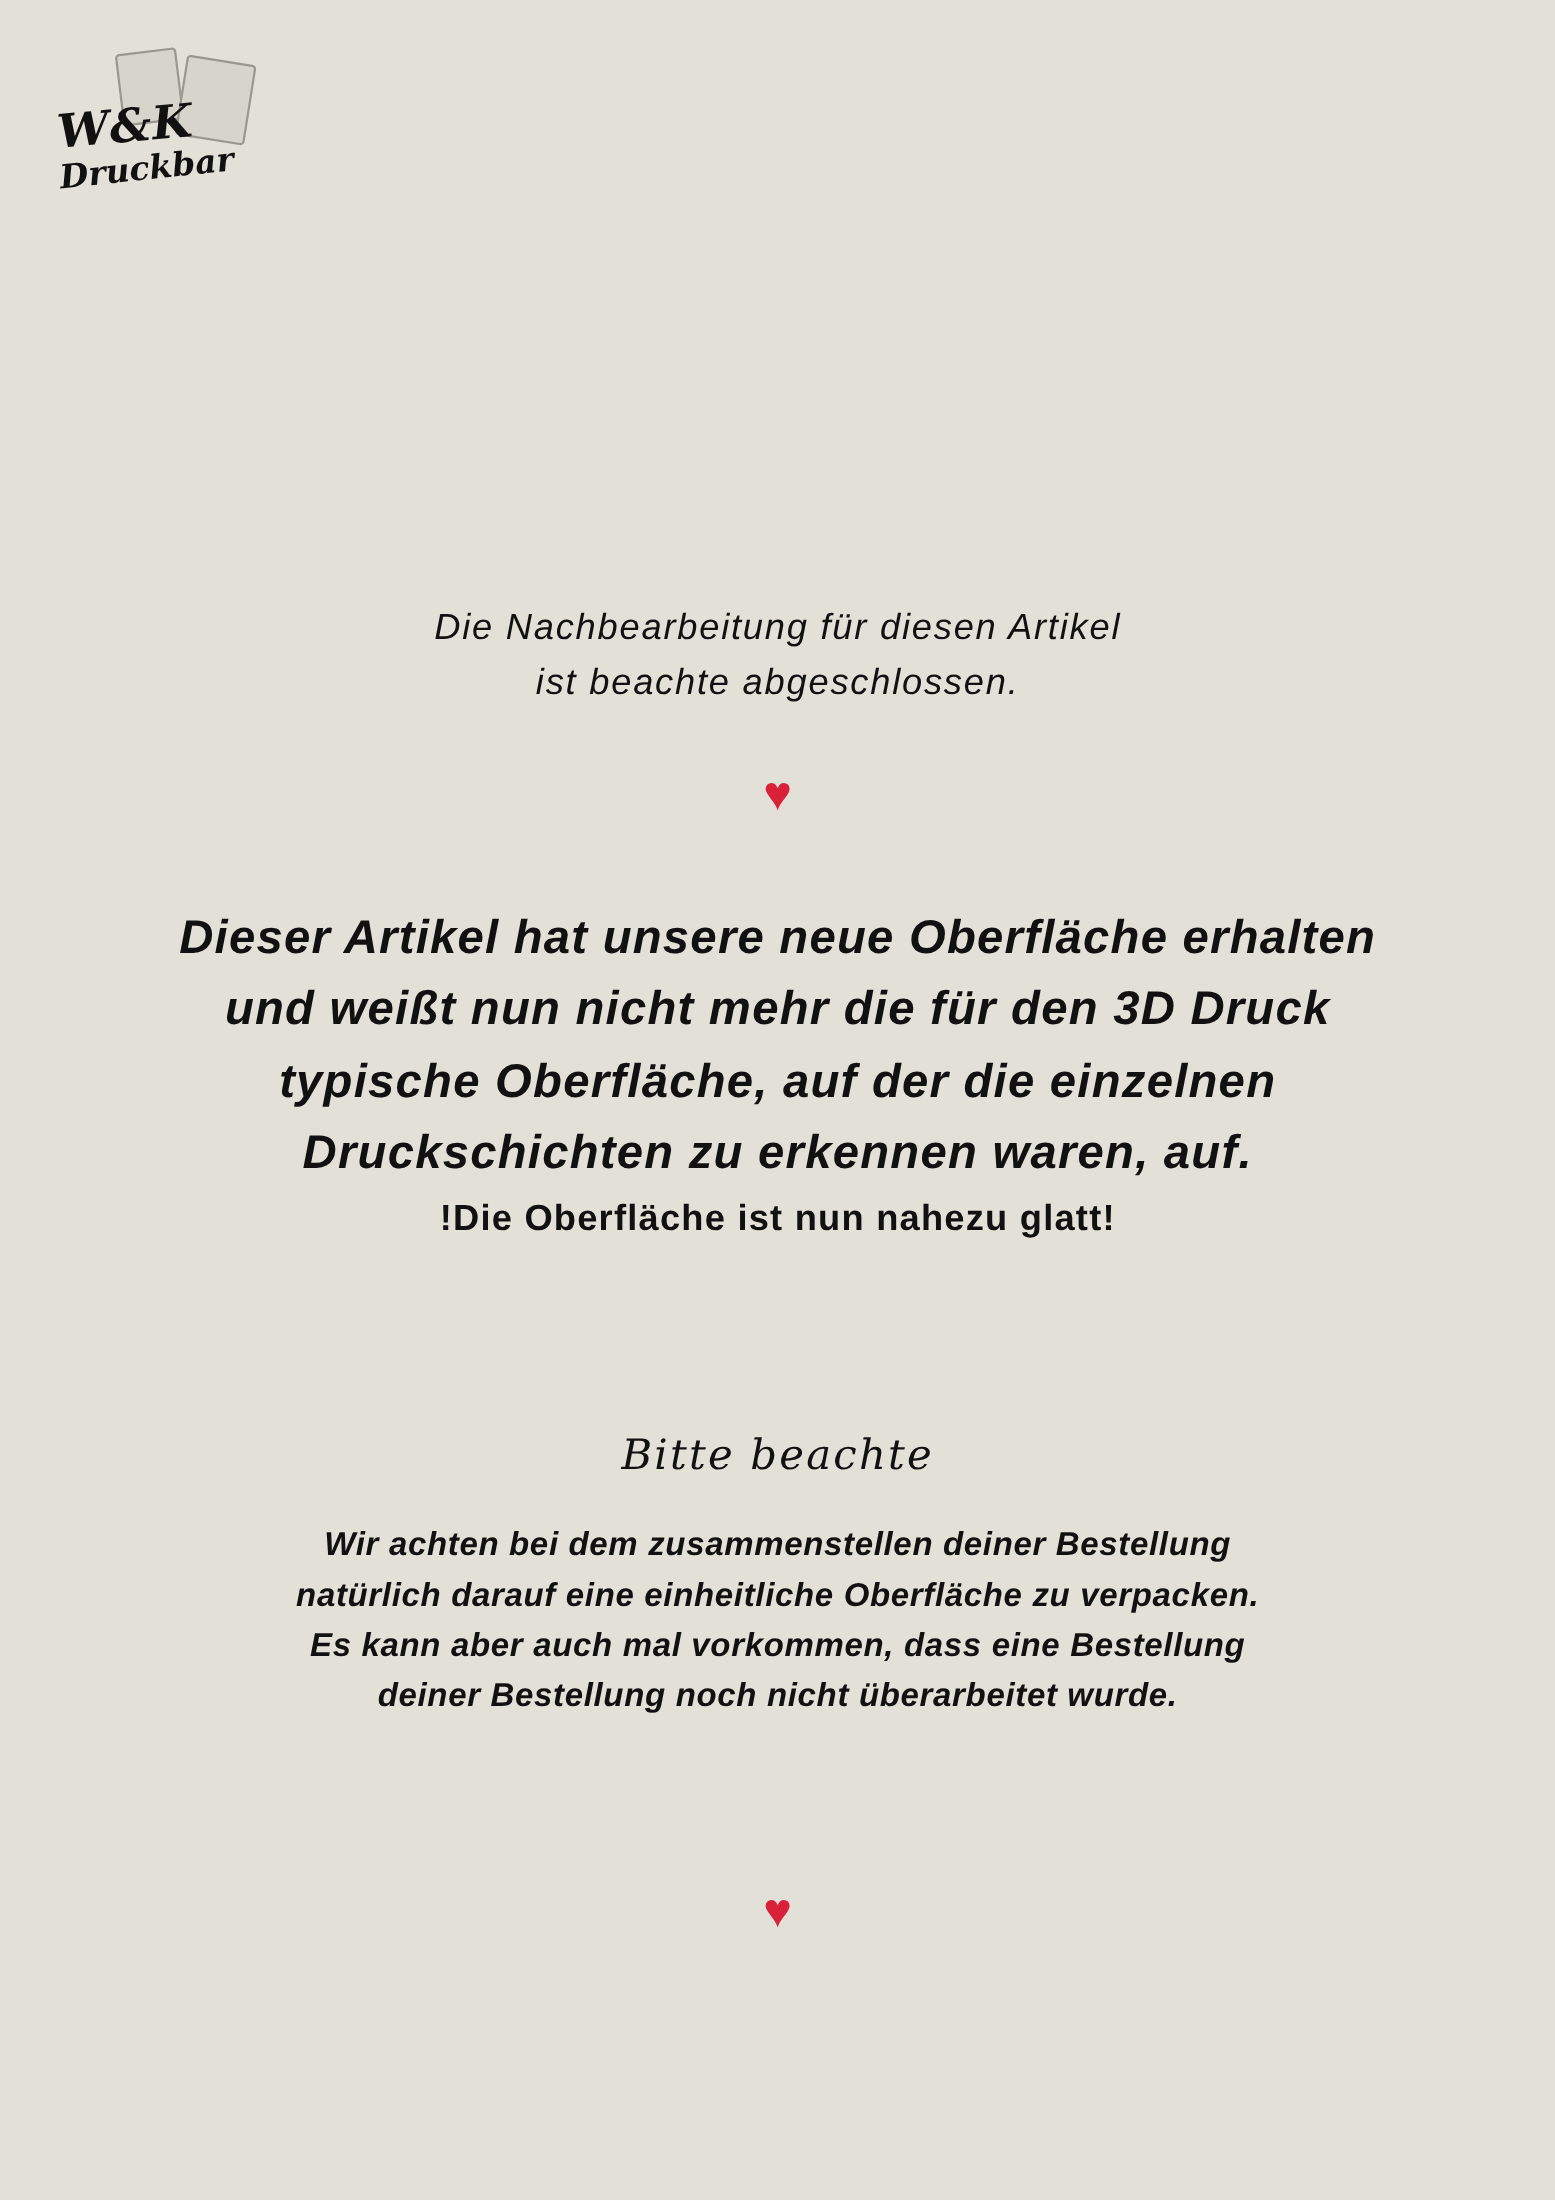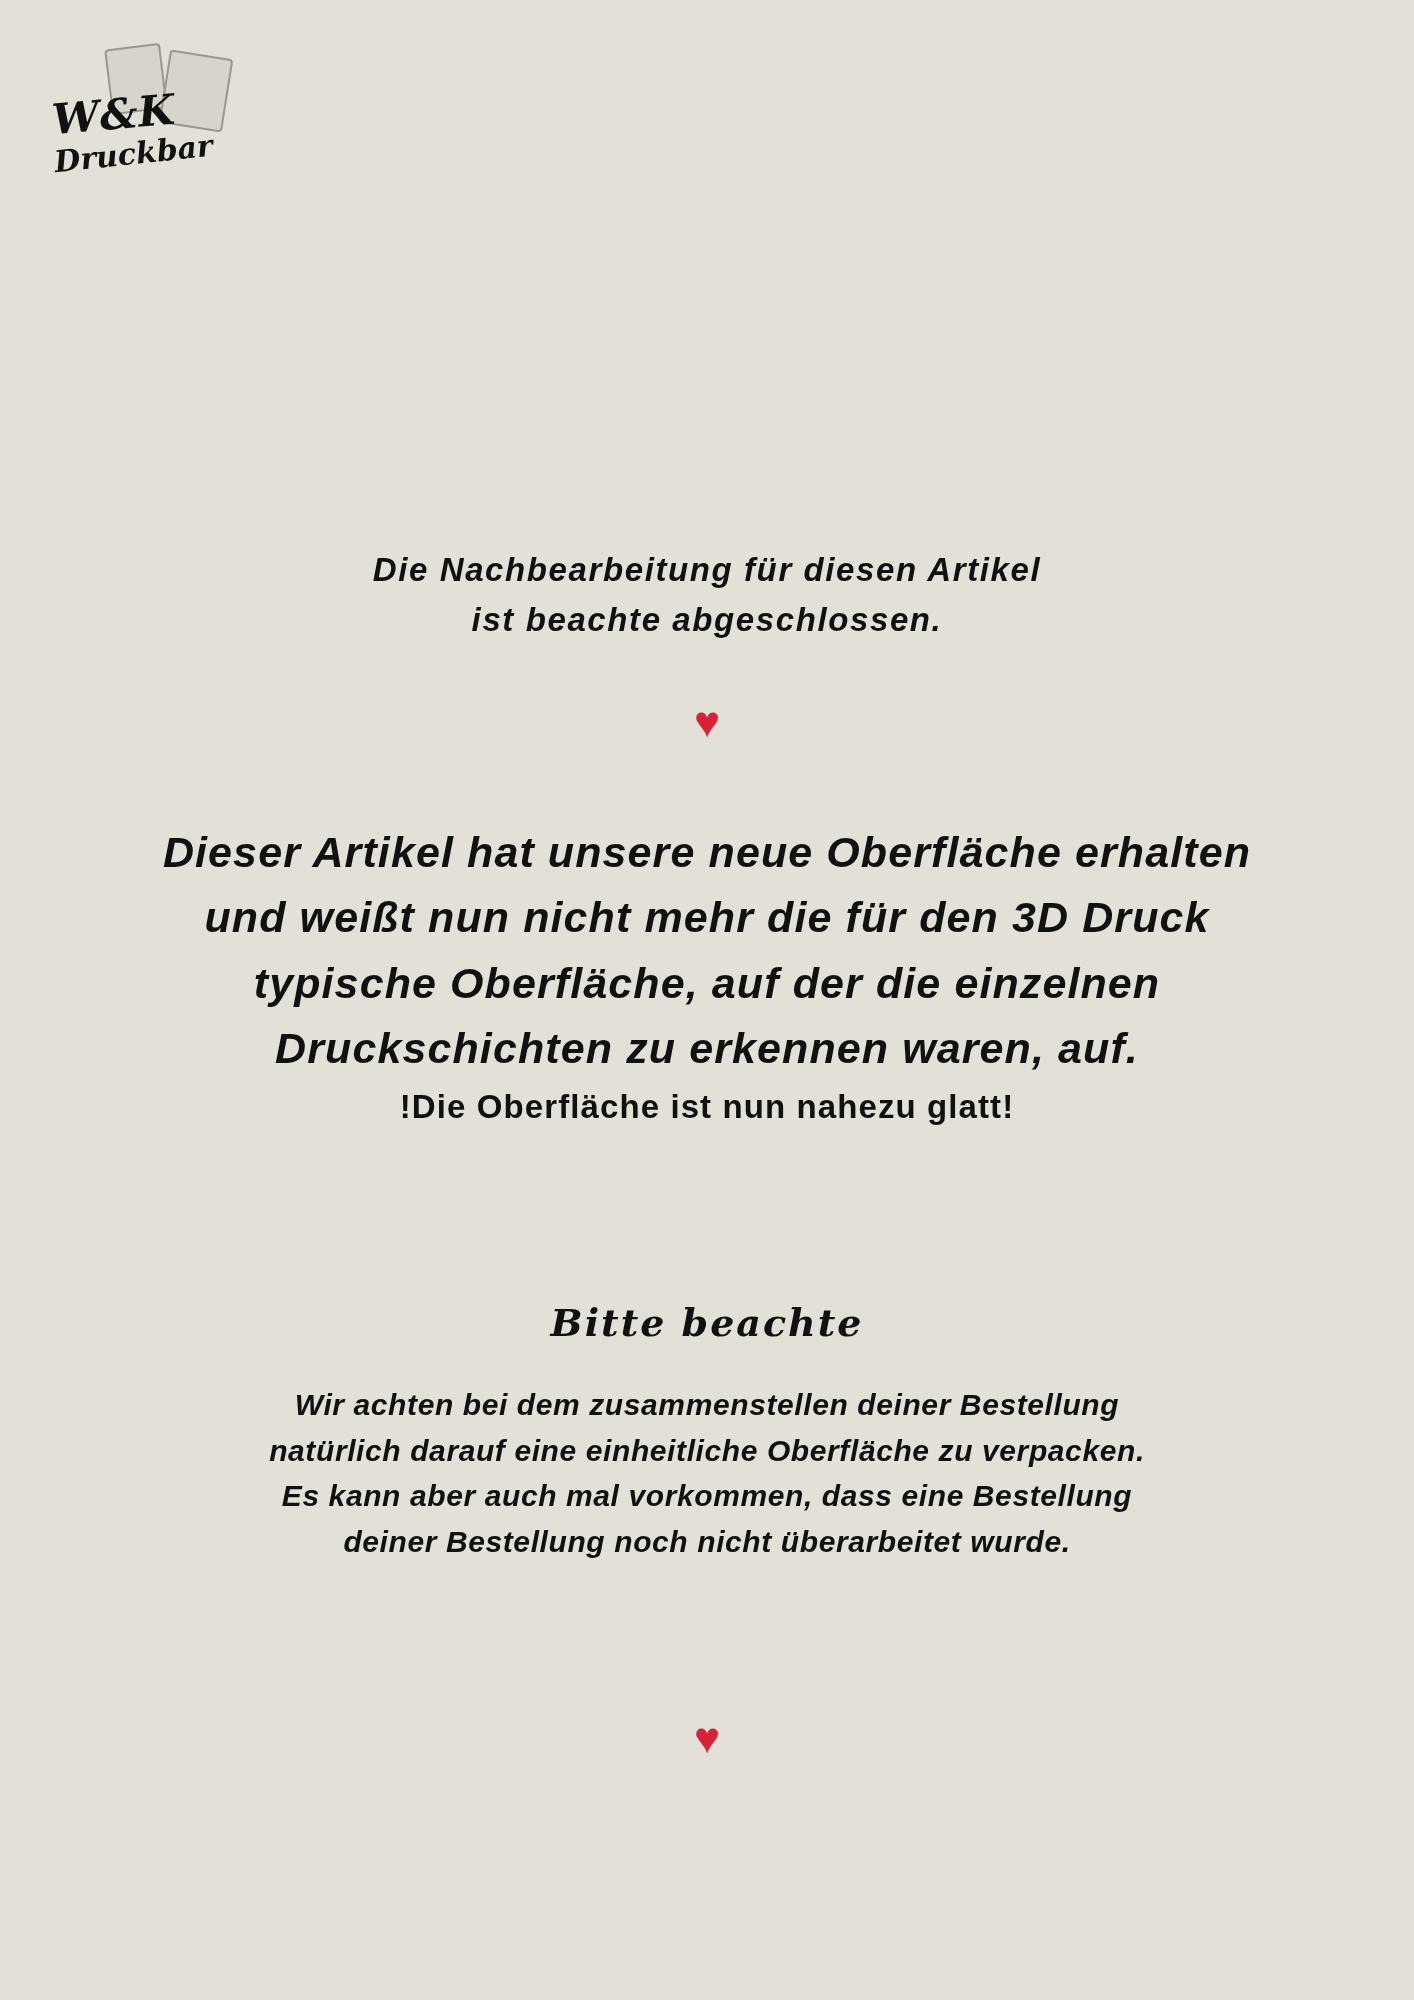--- a/index.html
+++ b/index.html
@@ -91,21 +91,21 @@
     letter-spacing: 1px;
     color: #0d0d0d;
   }
 
   .intro {
     position: absolute;
     top: 545px;
     left: 0;
     width: 100%;
     text-align: center;
-    font-weight: bold;
+    font-weight: normal;
     font-style: italic;
     font-size: 33px;
     line-height: 1.5;
     letter-spacing: 1.6px;
     color: #111;
   }
 
   .heart {
     position: absolute;
     left: 0;
@@ -145,21 +145,21 @@
   }
 
   .note-title {
     position: absolute;
     top: 1300px;
     left: 0;
     width: 100%;
     text-align: center;
     font-family: "DejaVu Serif", serif;
     font-style: italic;
-    font-weight: bold;
+    font-weight: normal;
     font-size: 38px;
     letter-spacing: 2px;
     color: #111;
   }
 
   .note-body {
     position: absolute;
     top: 1382px;
     left: 0;
     width: 100%;

